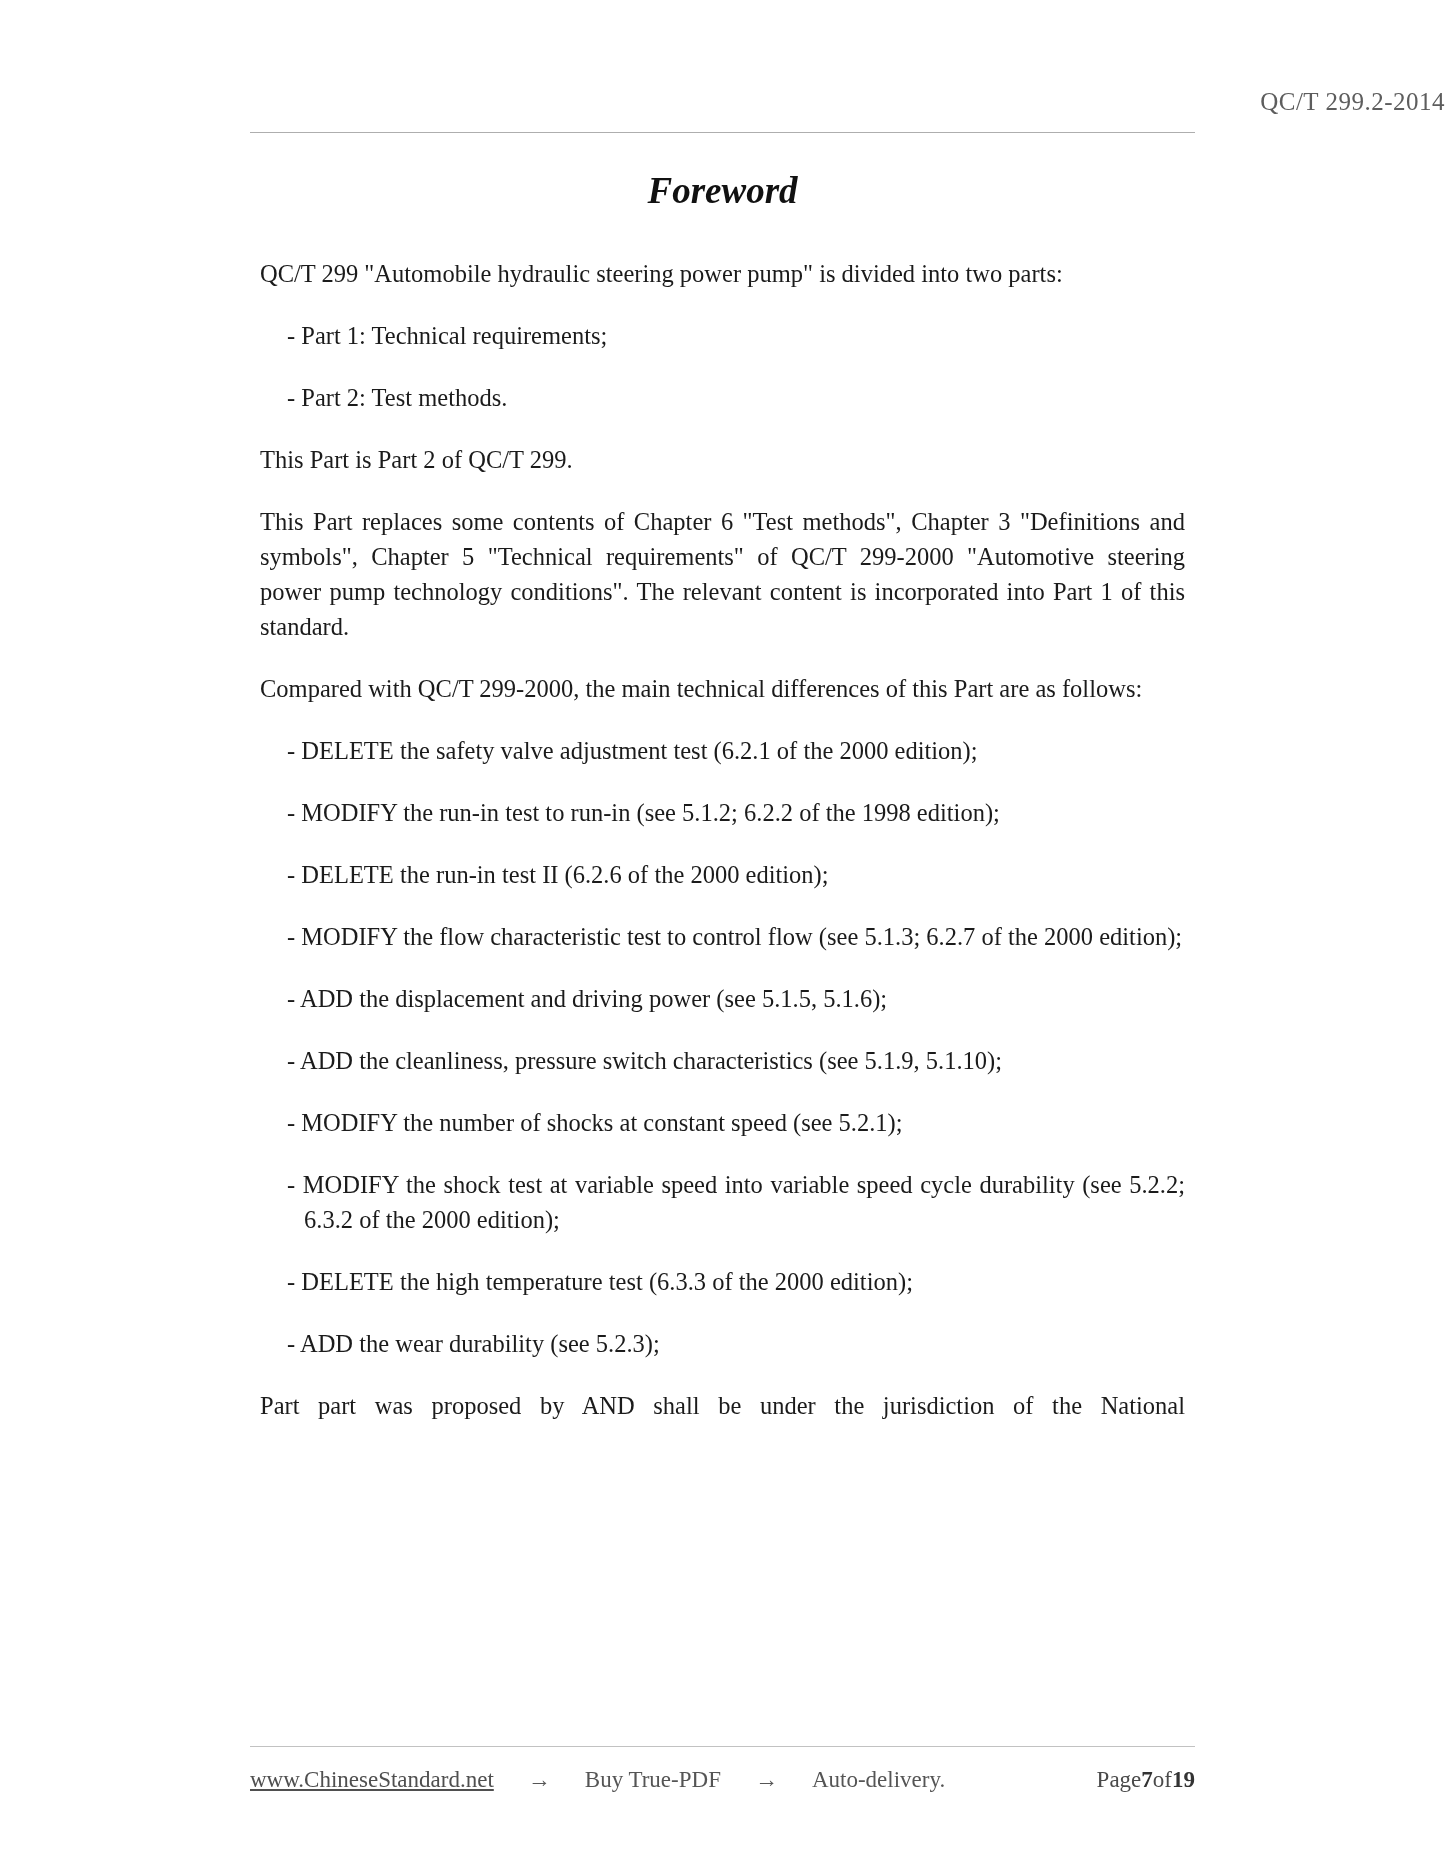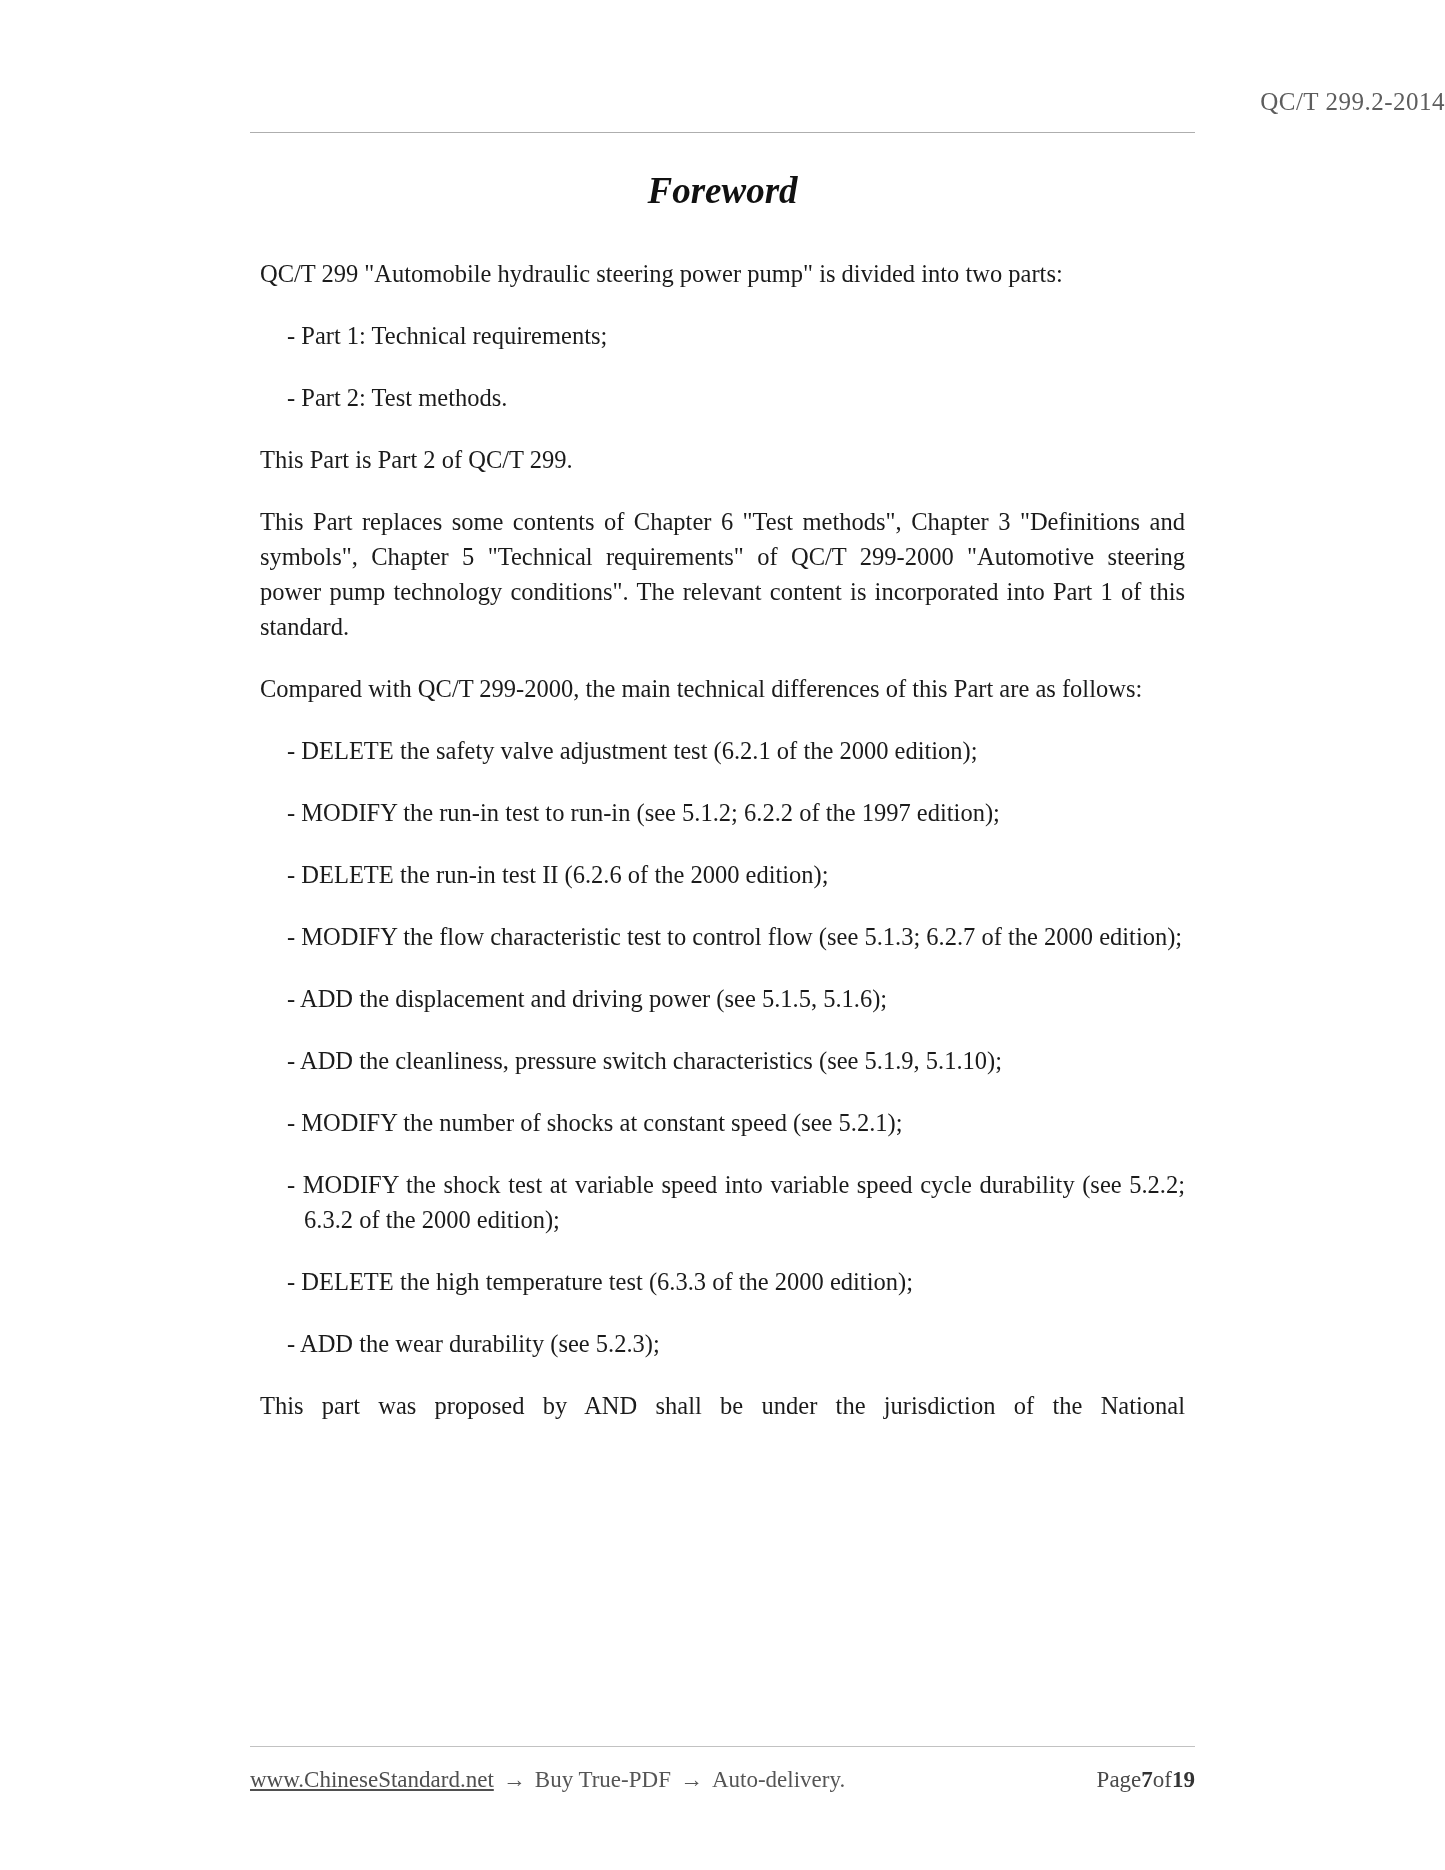--- a/index.html
+++ b/index.html
@@ -46,21 +46,21 @@
     right: 250px;
     top: 1746px;
     border-top: 1px solid #c2c2c2;
     padding-top: 20px;
     display: flex;
     justify-content: space-between;
     align-items: baseline;
     font-size: 23px;
     color: #555555;
   }
-  .footer-left { display: flex; align-items: center; }
+  .footer-left { display: flex; align-items: center; gap: 25px; }
   .footer-left .arrow { margin: 0 9px; color: #555555; }
   .site-link {
     color: #4f4f4f;
     text-decoration: underline;
     cursor: pointer;
   }
   .footer-right { display: flex; align-items: baseline; color: #4a4a4a; }
   .page-num { font-weight: bold; color: #333333; }
 </style>
 </head>
@@ -74,30 +74,30 @@
 <div class="main">
   <h1 class="title">Foreword</h1>
 
   <p class="para">QC/T 299 "Automobile hydraulic steering power pump" is divided into two parts:</p>
   <p class="item">- Part 1: Technical requirements;</p>
   <p class="item">- Part 2: Test methods.</p>
   <p class="para">This Part is Part 2 of QC/T 299.</p>
   <p class="para">This Part replaces some contents of Chapter 6 "Test methods", Chapter 3 "Definitions and symbols", Chapter 5 "Technical requirements" of QC/T 299-2000 "Automotive steering power pump technology conditions". The relevant content is incorporated into Part 1 of this standard.</p>
   <p class="para">Compared with QC/T 299-2000, the main technical differences of this Part are as follows:</p>
   <p class="item">- DELETE the safety valve adjustment test (6.2.1 of the 2000 edition);</p>
-  <p class="item">- MODIFY the run-in test to run-in (see 5.1.2; 6.2.2 of the 1997 edition);</p>
+  <p class="item">- MODIFY the run-in test to run-in (see 5.1.2; 6.2.2 of the 1998 edition);</p>
   <p class="item">- DELETE the run-in test II (6.2.6 of the 2000 edition);</p>
   <p class="item">- MODIFY the flow characteristic test to control flow (see 5.1.3; 6.2.7 of the 2000 edition);</p>
   <p class="item">- ADD the displacement and driving power (see 5.1.5, 5.1.6);</p>
   <p class="item">- ADD the cleanliness, pressure switch characteristics (see 5.1.9, 5.1.10);</p>
   <p class="item">- MODIFY the number of shocks at constant speed (see 5.2.1);</p>
   <p class="item">- MODIFY the shock test at variable speed into variable speed cycle durability (see 5.2.2; 6.3.2 of the 2000 edition);</p>
   <p class="item">- DELETE the high temperature test (6.3.3 of the 2000 edition);</p>
   <p class="item">- ADD the wear durability (see 5.2.3);</p>
-  <p class="para justify-last">This part was proposed by AND shall be under the jurisdiction of the National</p>
+  <p class="para justify-last">Part part was proposed by AND shall be under the jurisdiction of the National</p>
 </div>
 
 <div class="footer">
   <div class="footer-left">
     <span class="site-link">www.ChineseStandard.net</span>
     <span class="arrow">→</span>
     <span>Buy True-PDF</span>
     <span class="arrow">→</span>
     <span>Auto-delivery.</span>
   </div>

